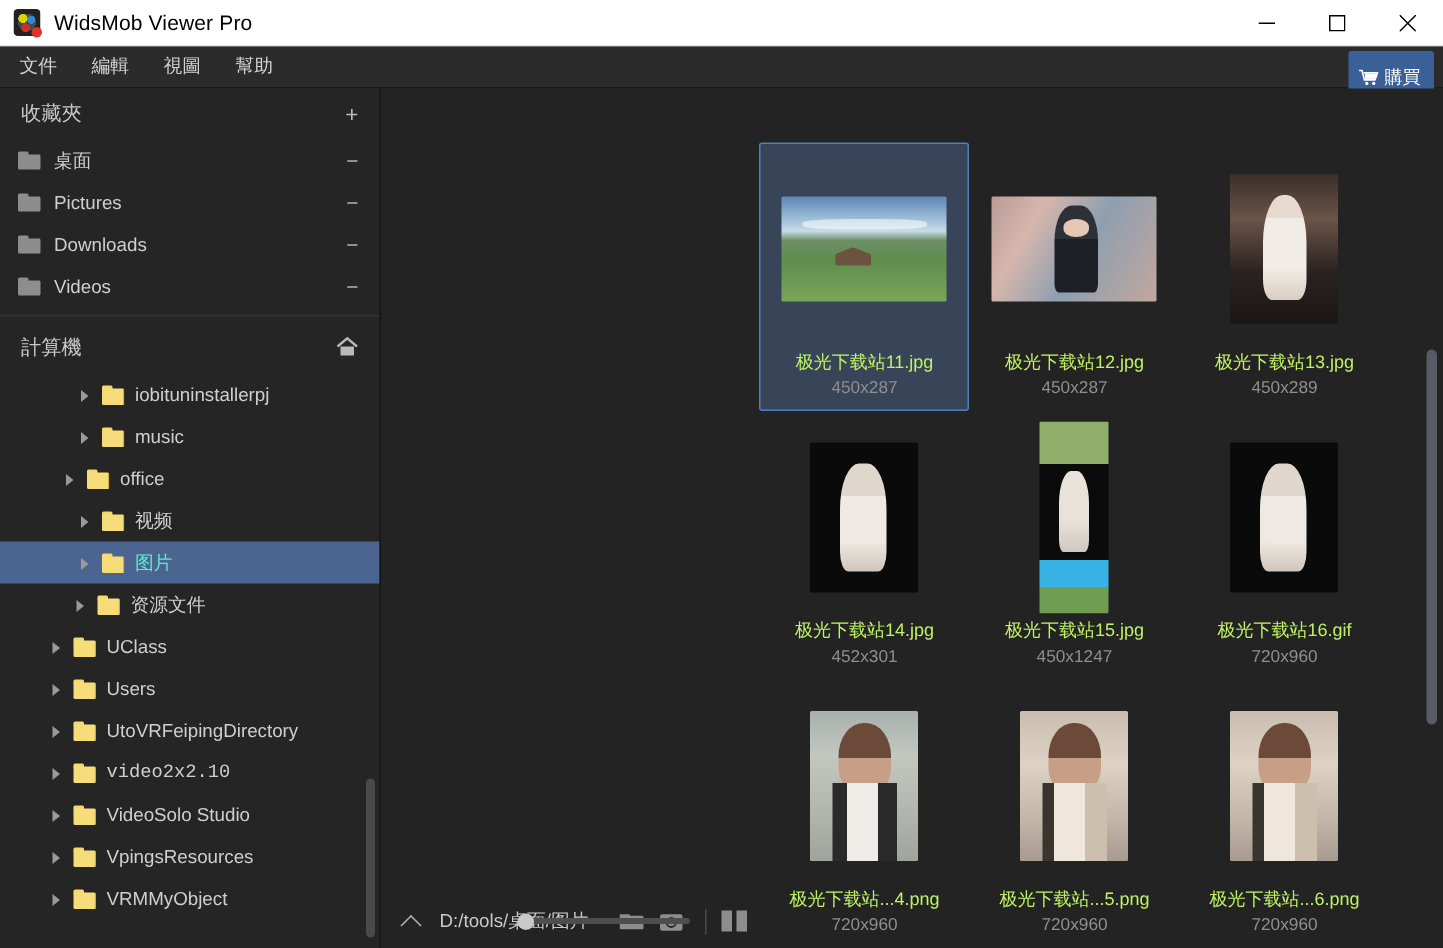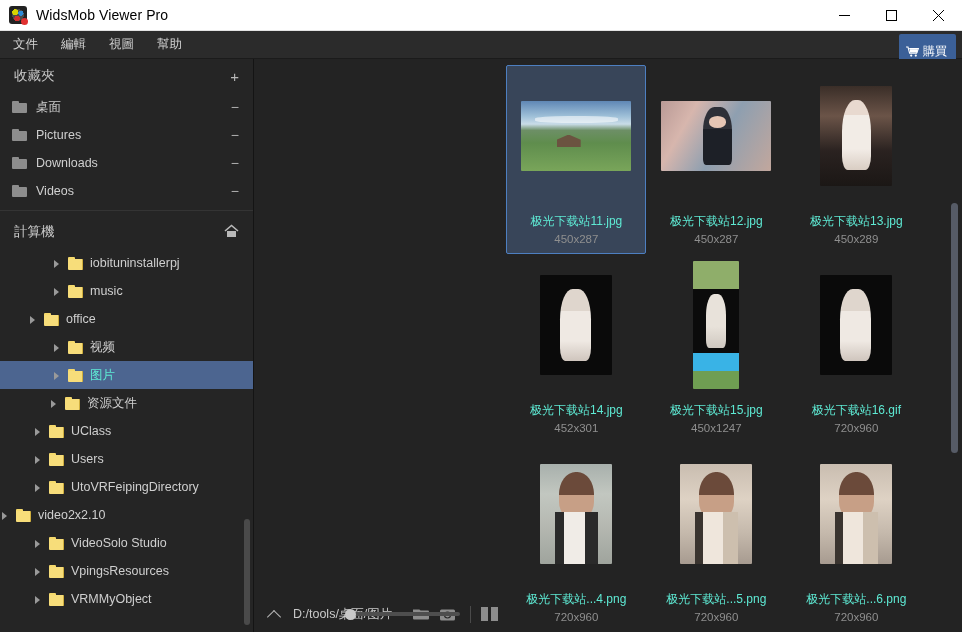--- a/index.html
+++ b/index.html
@@ -180,21 +180,21 @@
     display: flex; flex-direction: column; align-items: center;
     border: 1px solid transparent; border-radius: 2px;
   }
   .cell.selected { background: #384559; border-color: #4d7fc1; }
   .thumb-box {
     width: 124px; height: 128px;
     display: flex; align-items: center; justify-content: center;
     overflow: hidden;
   }
   .thumb { display: block; border-radius: 1px; }
-  .cap { margin-top: 13px; font-size: 12px; color: #5eead4; text-align: center; white-space: nowrap; }
+  .cap { margin-top: 3px; font-size: 12px; color: #bef264; text-align: center; white-space: nowrap; }
   .dim { margin-top: 3px; font-size: 11.5px; color: #8f8f8f; text-align: center; }
 
   .c-scroll {
     position: absolute; right: 4px; width: 7px;
     background: #565b66; border-radius: 4px;
   }
 
   
   .img-landscape {
     width: 110px; height: 70px;
@@ -371,21 +371,21 @@
           <div class="tree-row" style="padding-left: 52px; padding-right: 8px;">
             <span class="arrow"></span>
             <span class="folder-yellow"></span>
             <span class="tname">iobituninstallerpj</span>
           </div>
           <div class="tree-row" style="padding-left: 52px; padding-right: 8px;">
             <span class="arrow"></span>
             <span class="folder-yellow"></span>
             <span class="tname">music</span>
           </div>
-          <div class="tree-row" style="padding-left: 28px; padding-right: 8px;">
+          <div class="tree-row" style="padding-left: 42px; padding-right: 8px;">
             <span class="arrow"></span>
             <span class="folder-yellow"></span>
             <span class="tname">office</span>
           </div>
           <div class="tree-row" style="padding-left: 52px; padding-right: 8px;">
             <span class="arrow"></span>
             <span class="folder-yellow"></span>
             <span class="tname">视频</span>
           </div>
           <div class="tree-row selected" style="padding-left: 52px; padding-right: 8px;">
@@ -406,21 +406,21 @@
           <div class="tree-row" style="padding-left: 33px; padding-right: 8px;">
             <span class="arrow"></span>
             <span class="folder-yellow"></span>
             <span class="tname">Users</span>
           </div>
           <div class="tree-row" style="padding-left: 33px; padding-right: 8px;">
             <span class="arrow"></span>
             <span class="folder-yellow"></span>
             <span class="tname">UtoVRFeipingDirectory</span>
           </div>
-          <div class="tree-row" style="padding-right: 8px;">
+          <div class="tree-row" style="padding-left: 33px; padding-right: 8px; font-family: Liberation Mono, monospace;">
             <span class="arrow"></span>
             <span class="folder-yellow"></span>
             <span class="tname">video2x2.10</span>
           </div>
           <div class="tree-row" style="padding-left: 33px; padding-right: 8px;">
             <span class="arrow"></span>
             <span class="folder-yellow"></span>
             <span class="tname">VideoSolo Studio</span>
           </div>
           <div class="tree-row" style="padding-left: 33px; padding-right: 8px;">

